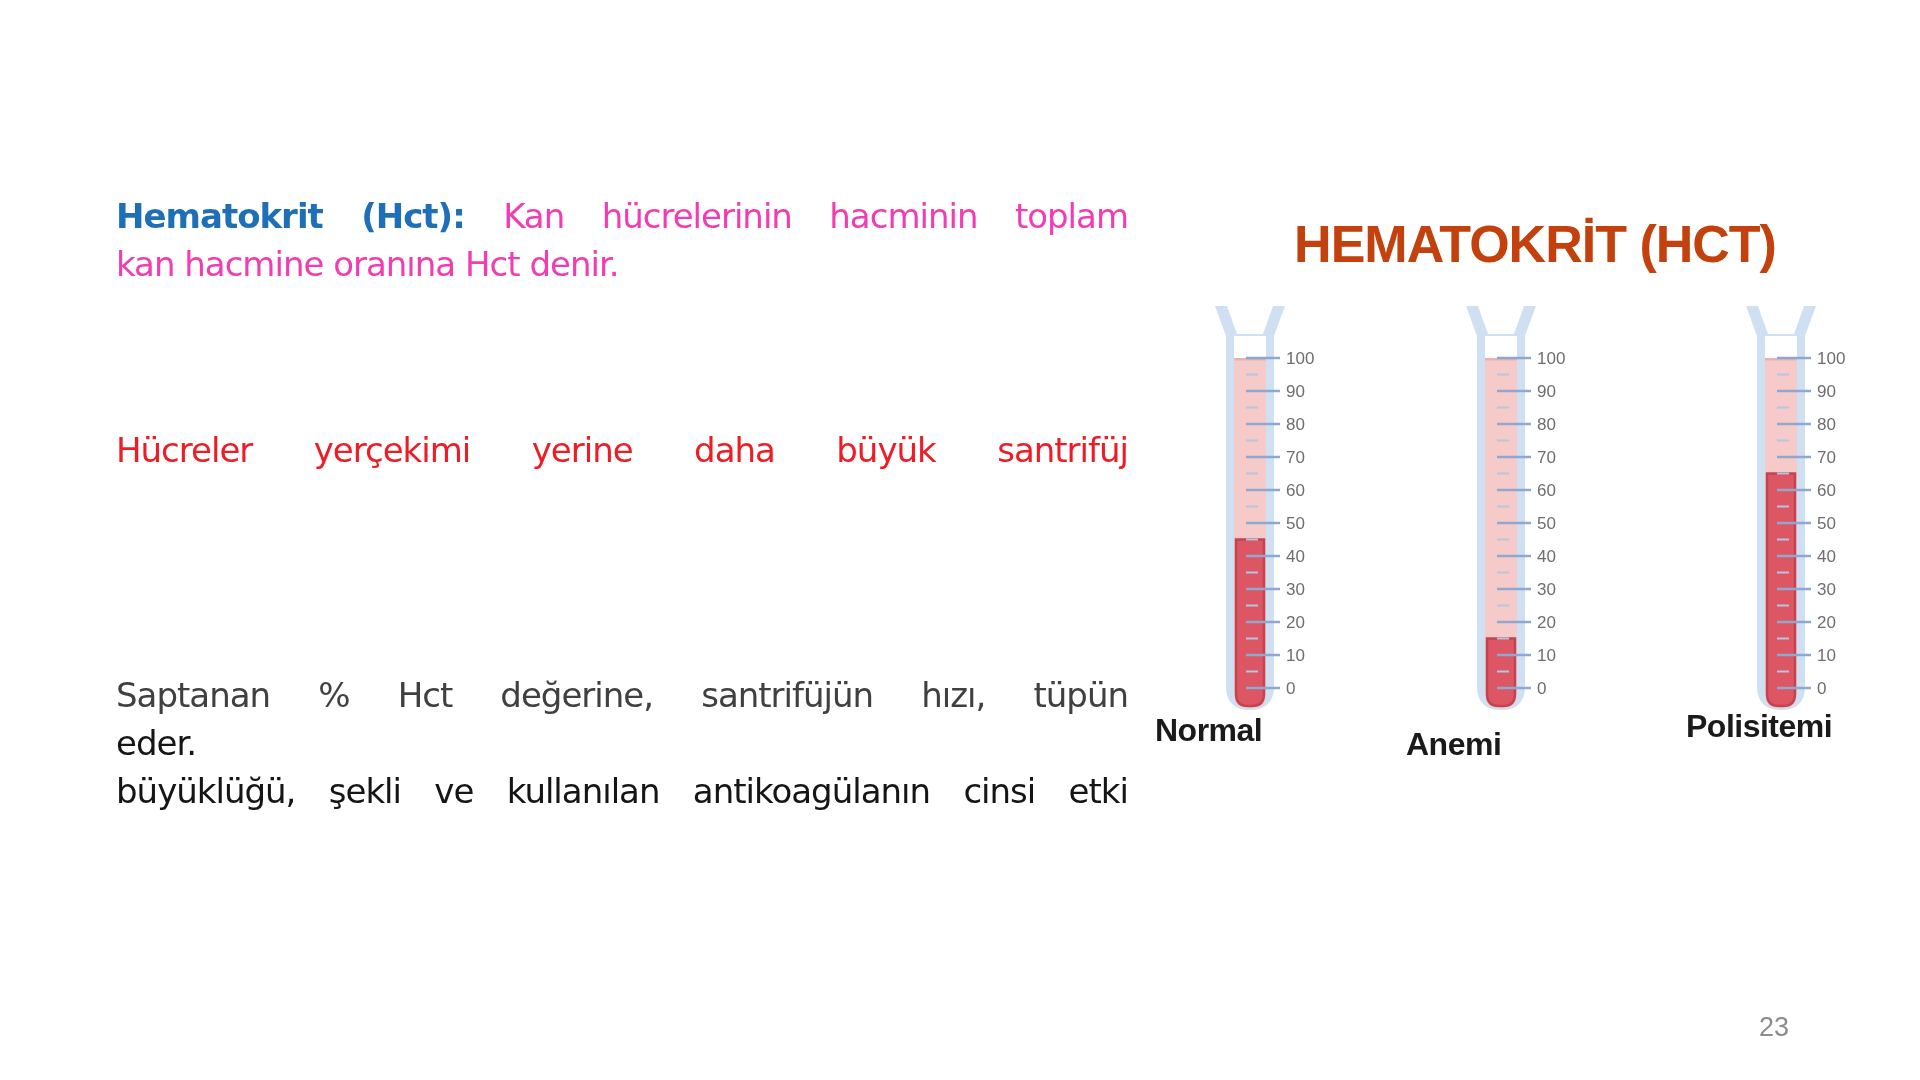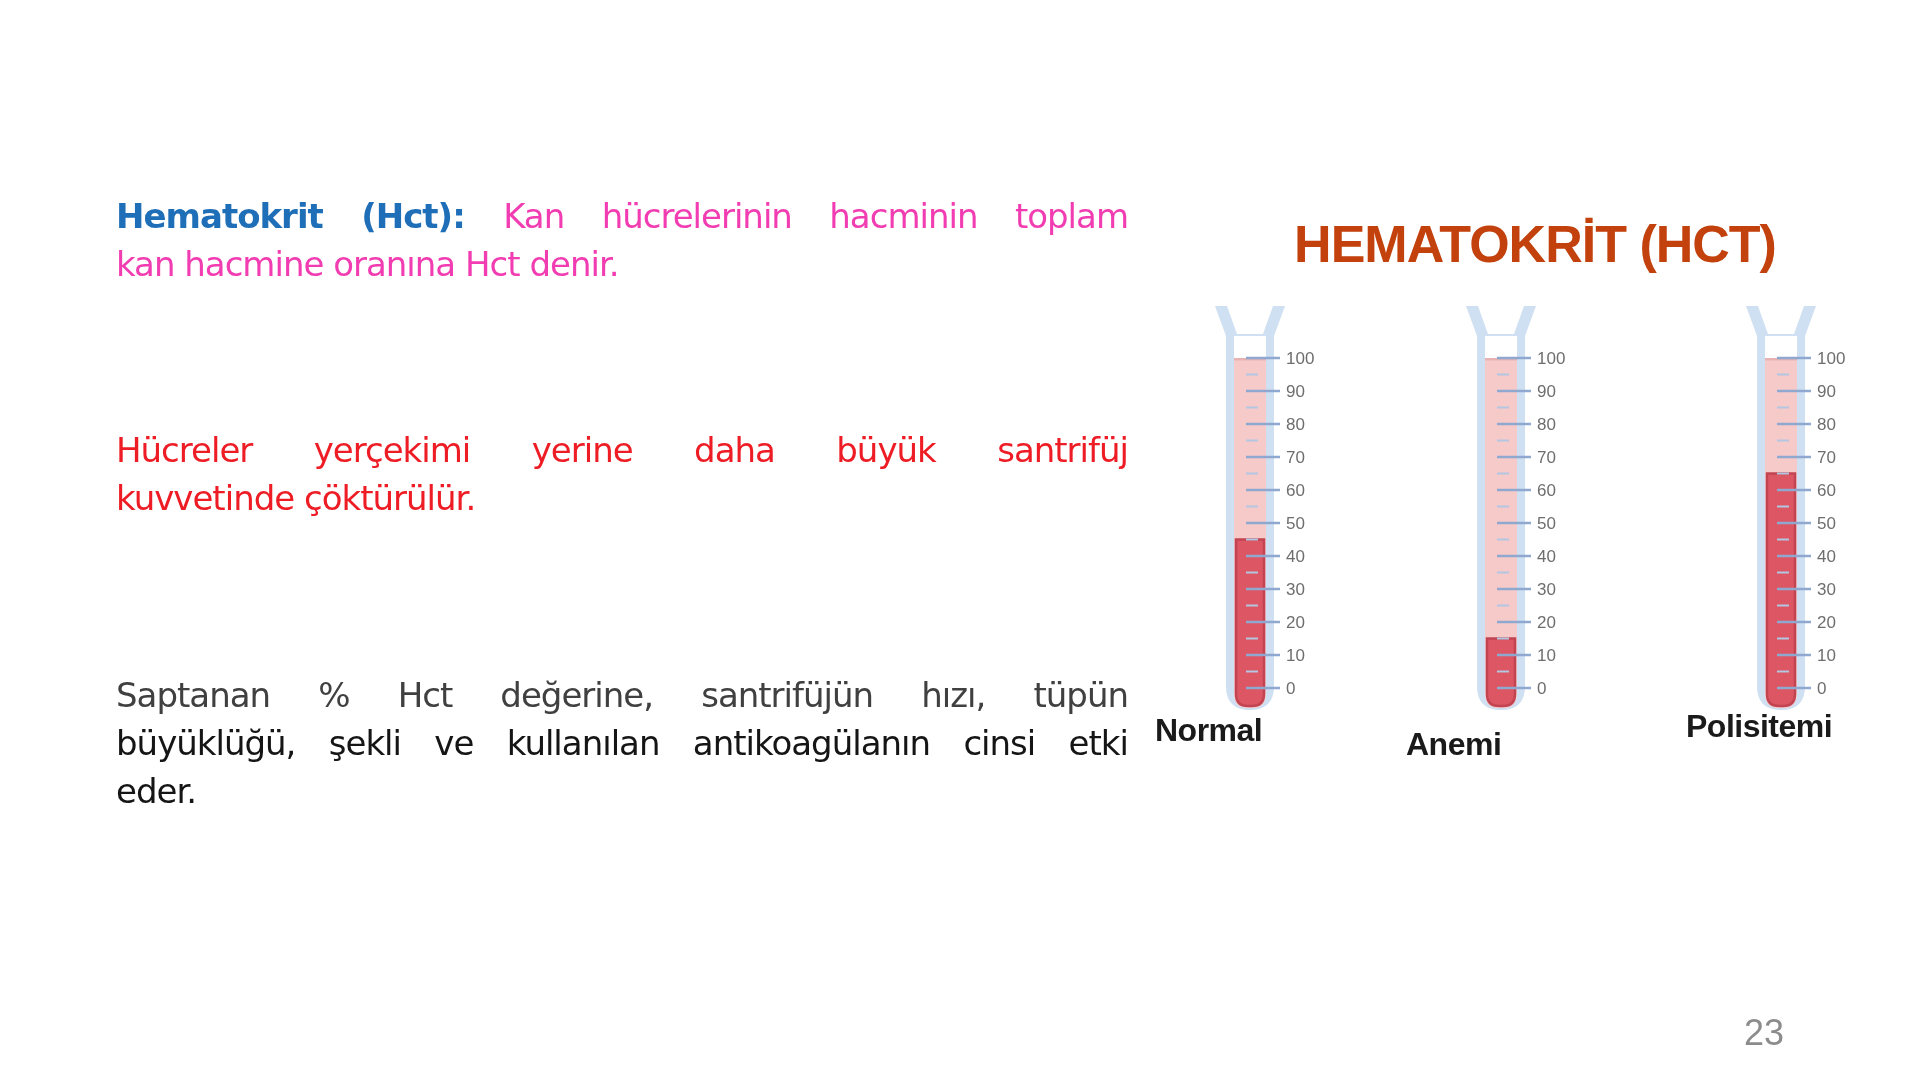--- a/index.html
+++ b/index.html
@@ -33,41 +33,40 @@
   .tube-label{
     position:absolute;left:-47px;width:190px;text-align:left;
     font-weight:bold;font-size:32px;color:#1a1a1a;letter-spacing:-0.5px;
   }
   .tube-0 .tube-label{top:414px;}
   .tube-1 .tube-label{top:428px;}
   .tube-2 .tube-label{top:410px;}
   
   .page-number{
     position:absolute;left:1744px;top:1012px;width:60px;
-    font-size:36px;color:#8c8c8c;text-align:left;
+    font-size:27px;color:#8c8c8c;text-align:center;
   }
 </style>
 </head>
 <body>
 
 <div class="slide">
 
   <div id="text-block">
       <div class="para para-0">
         <div class="line stretch"><span class="seg-bold" style="color: rgb(30, 111, 184);">Hematokrit (Hct): </span><span style="color: rgb(242, 60, 178);">Kan hücrelerinin hacminin toplam</span></div>
         <div class="line"><span style="color: rgb(242, 60, 178); text-align: right;">kan hacmine oranına Hct denir.</span></div>
       </div>
       <div class="para para-1">
         <div class="line stretch"><span style="color: rgb(238, 28, 36);">Hücreler yerçekimi yerine daha büyük santrifüj</span></div>
-        <div class="line"><span style="color: rgb(238, 28, 36);">kuvvetinde çöktürülür.</span></div>
       </div>
       <div class="para para-2">
         <div class="line stretch"><span style="color: #404040;">Saptanan % Hct değerine, santrifüjün hızı, tüpün</span></div>
+        <div class="line"><span style="color: rgb(21, 21, 21);">eder.</span></div>
         <div class="line stretch"><span style="color: rgb(21, 21, 21);">büyüklüğü, şekli ve kullanılan antikoagülanın cinsi etki</span></div>
-        <div class="line"><span style="color: rgb(21, 21, 21);">eder.</span></div>
       </div>
     </div>
 
   <div class="diagram-title">HEMATOKRİT (HCT)</div>
 
   <div id="tubes-root">
       <div class="tube tube-0">
         <svg width="190" height="470" viewBox="0 0 190 470">
           <path d="M24,34 L24,388 Q24,412 48,412 L48,412 Q72,412 72,388 L72,34 Z" fill="#cfe0f2"></path>
           <path d="M32,38 L32,394 Q32,410 48,410 L48,410 Q64,410 64,394 L64,38 Z" fill="#ffffff"></path>

